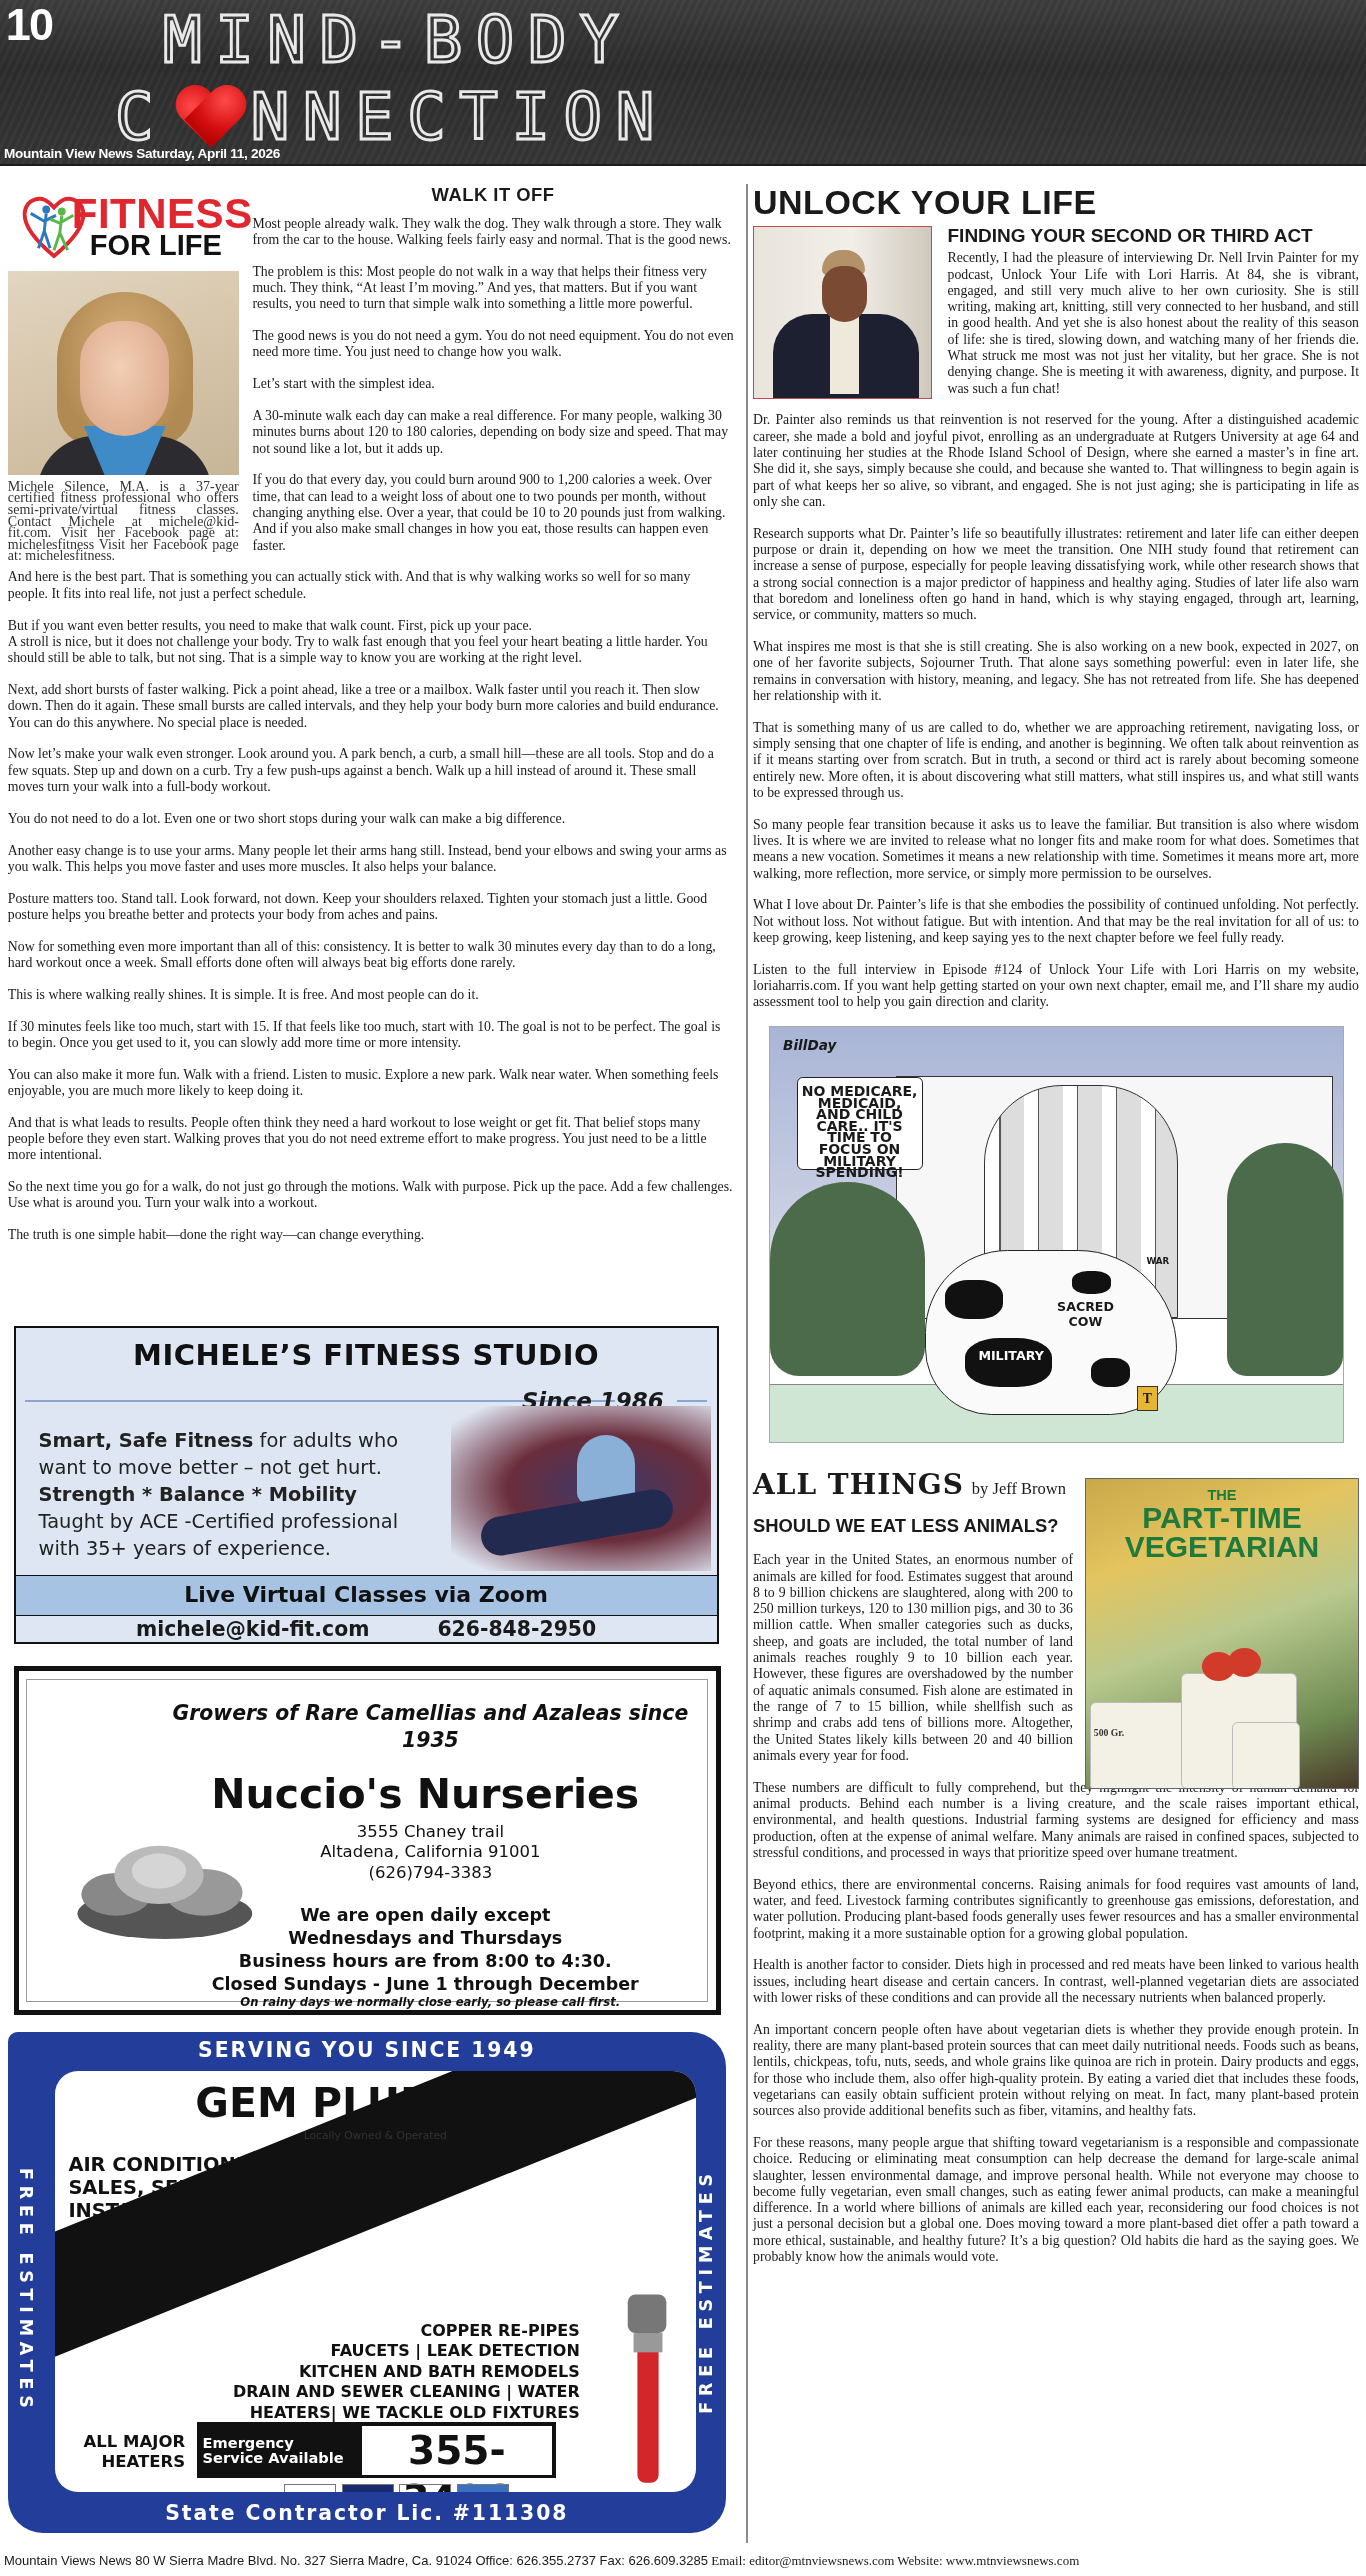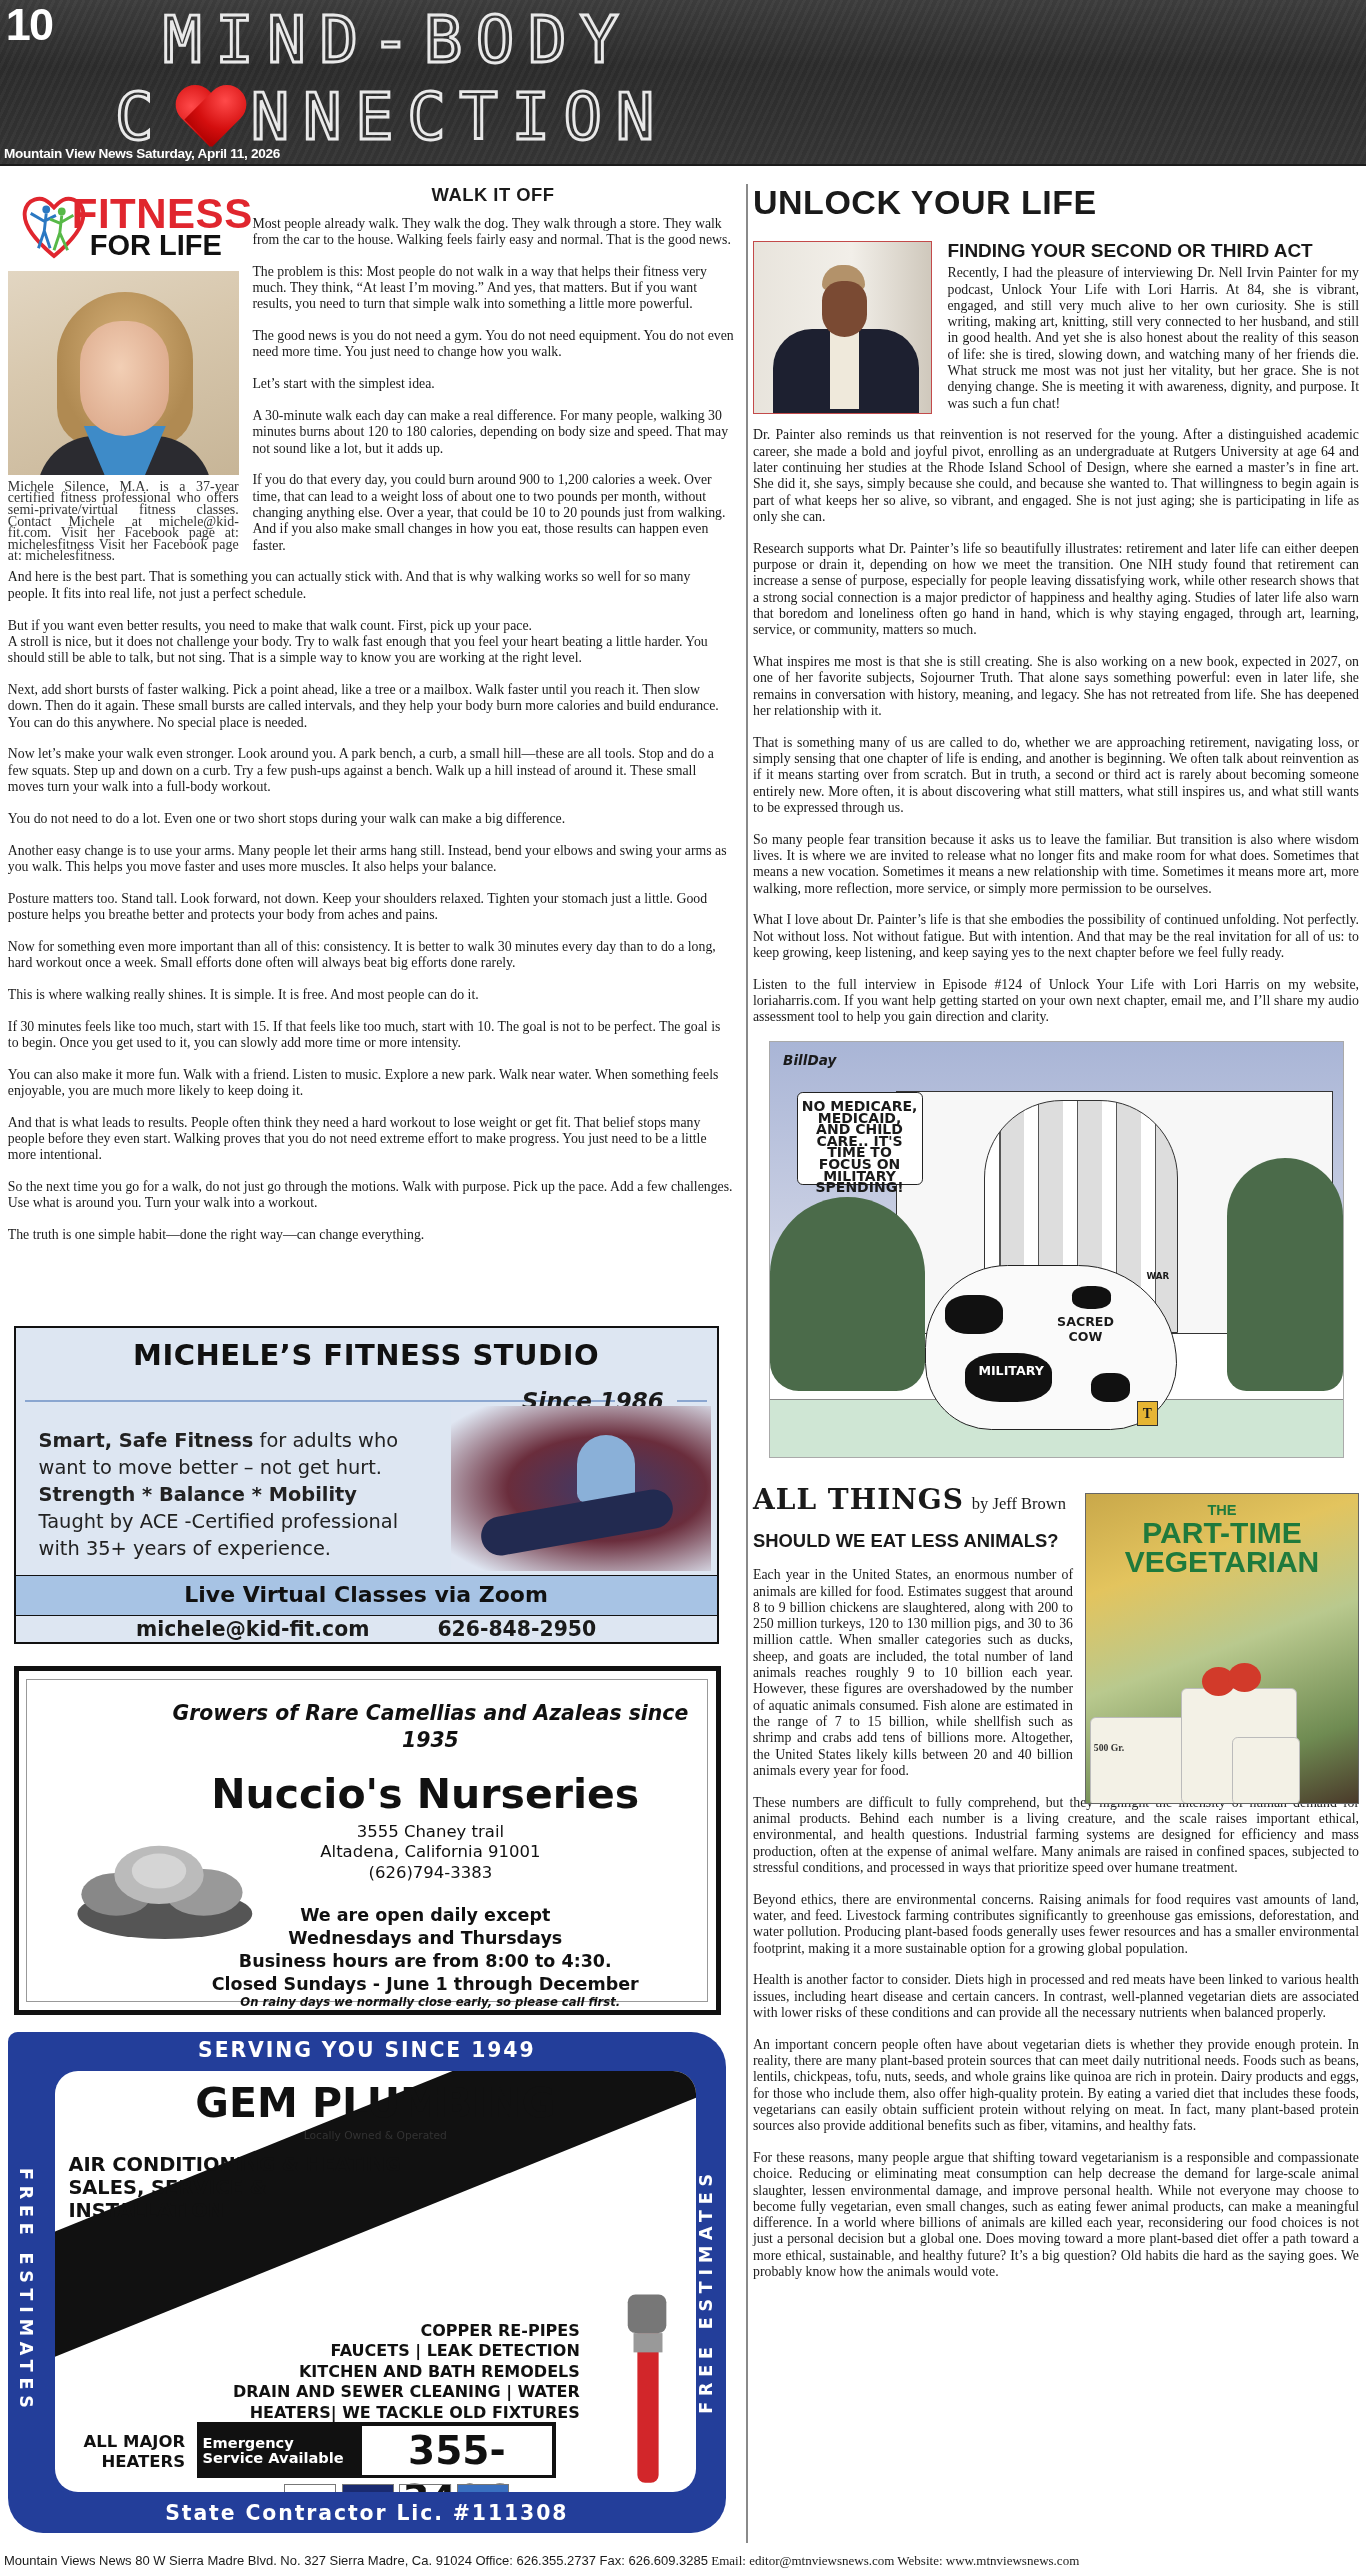--- a/index.html
+++ b/index.html
@@ -79,21 +79,21 @@
   .ad-gem .g-list { position: absolute; right: 116px; top: 250px; text-align: right; font-weight: bold; font-size: 16px; line-height: 20.4px; color: #111; }
   .ad-gem .g-brands { position: absolute; left: 21.4px; top: 361px; text-align: right; width: 109px; font-weight: bold; font-size: 16.5px; line-height: 20.4px; color: #111; }
   .ad-gem .g-emerg { position: absolute; left: 142px; top: 351px; width: 359px; height: 56px; background: #111; display: flex; align-items: center; }
   .ad-gem .g-emerg .label { color: #fff; font-weight: bold; font-size: 14.6px; line-height: 15.5px; padding: 0 5.8px; width: 165px; }
   .ad-gem .g-emerg .phone { background: #fff; color: #111; font-weight: bold; font-size: 39px; height: 49px; line-height: 49px; margin-right: 3.9px; padding: 0 7.8px; flex: 1; text-align: center; }
   .ad-gem .g-cards { position: absolute; left: 229px; top: 413px; display: flex; gap: 5.8px; }
   .ad-gem .g-cards span { width: 52px; height: 29px; border: 1px solid #777; font-size: 10.7px; font-weight: bold; display: flex; align-items: center; justify-content: center; }
   .ad-gem .g-wrench { position: absolute; right: 19.4px; top: 223px; width: 56px; height: 194px; }
 
   
-  .unlock-title { font-family: "Liberation Sans", sans-serif; font-weight: bold; font-size: 34px; letter-spacing: 0.5px; line-height: 37px; margin-bottom: 20px; }
+  .unlock-title { font-family: "Liberation Sans", sans-serif; font-weight: bold; font-size: 34px; letter-spacing: 0.5px; line-height: 37px; margin-bottom: 5px; }
   .lori-photo { float: left; width: 179px; height: 173px; border: 1px solid #c34a4a; margin: 0 15.5px 3.9px 0; background: linear-gradient(90deg,#e8e4dc 0%,#f2efe9 55%,#cfc8bc 100%); position: relative; overflow: hidden; }
   .lori-photo .hair { position: absolute; left: 68px; top: 23px; width: 43px; height: 25px; border-radius: 21.4px 21.4px 5.8px 5.8px; background: #b3926a; }
   .lori-photo .face { position: absolute; left: 68px; top: 39px; width: 45px; height: 56px; border-radius: 22px 22px 25px 25px; background: #7a4a33; }
   .lori-photo .body { position: absolute; left: 19.4px; top: 87px; width: 146px; height: 97px; border-radius: 39px 39px 0 0; background: #1d2030; }
   .lori-photo .shirt { position: absolute; left: 76px; top: 89px; width: 29px; height: 78px; background: #efe9db; }
   .finding-title { font-family: "Liberation Sans", sans-serif; font-weight: bold; font-size: 19px; line-height: 20.4px; margin-bottom: 3.9px; }
   .col-right p { text-align: justify; }
 
   .cartoon { margin: 9.7px 0 0 15.5px; width: 575px; height: 417px; border: 1px solid #aaa; background: linear-gradient(180deg,#a9b5d6 0%,#c9cfe3 45%,#dfe3ef 60%,#fff 62%); position: relative; overflow: hidden; }
   .cartoon .building { position: absolute; left: 126px; top: 49px; width: 437px; height: 243px; background: #f7f7f7; border: 1.9px solid #333; }

